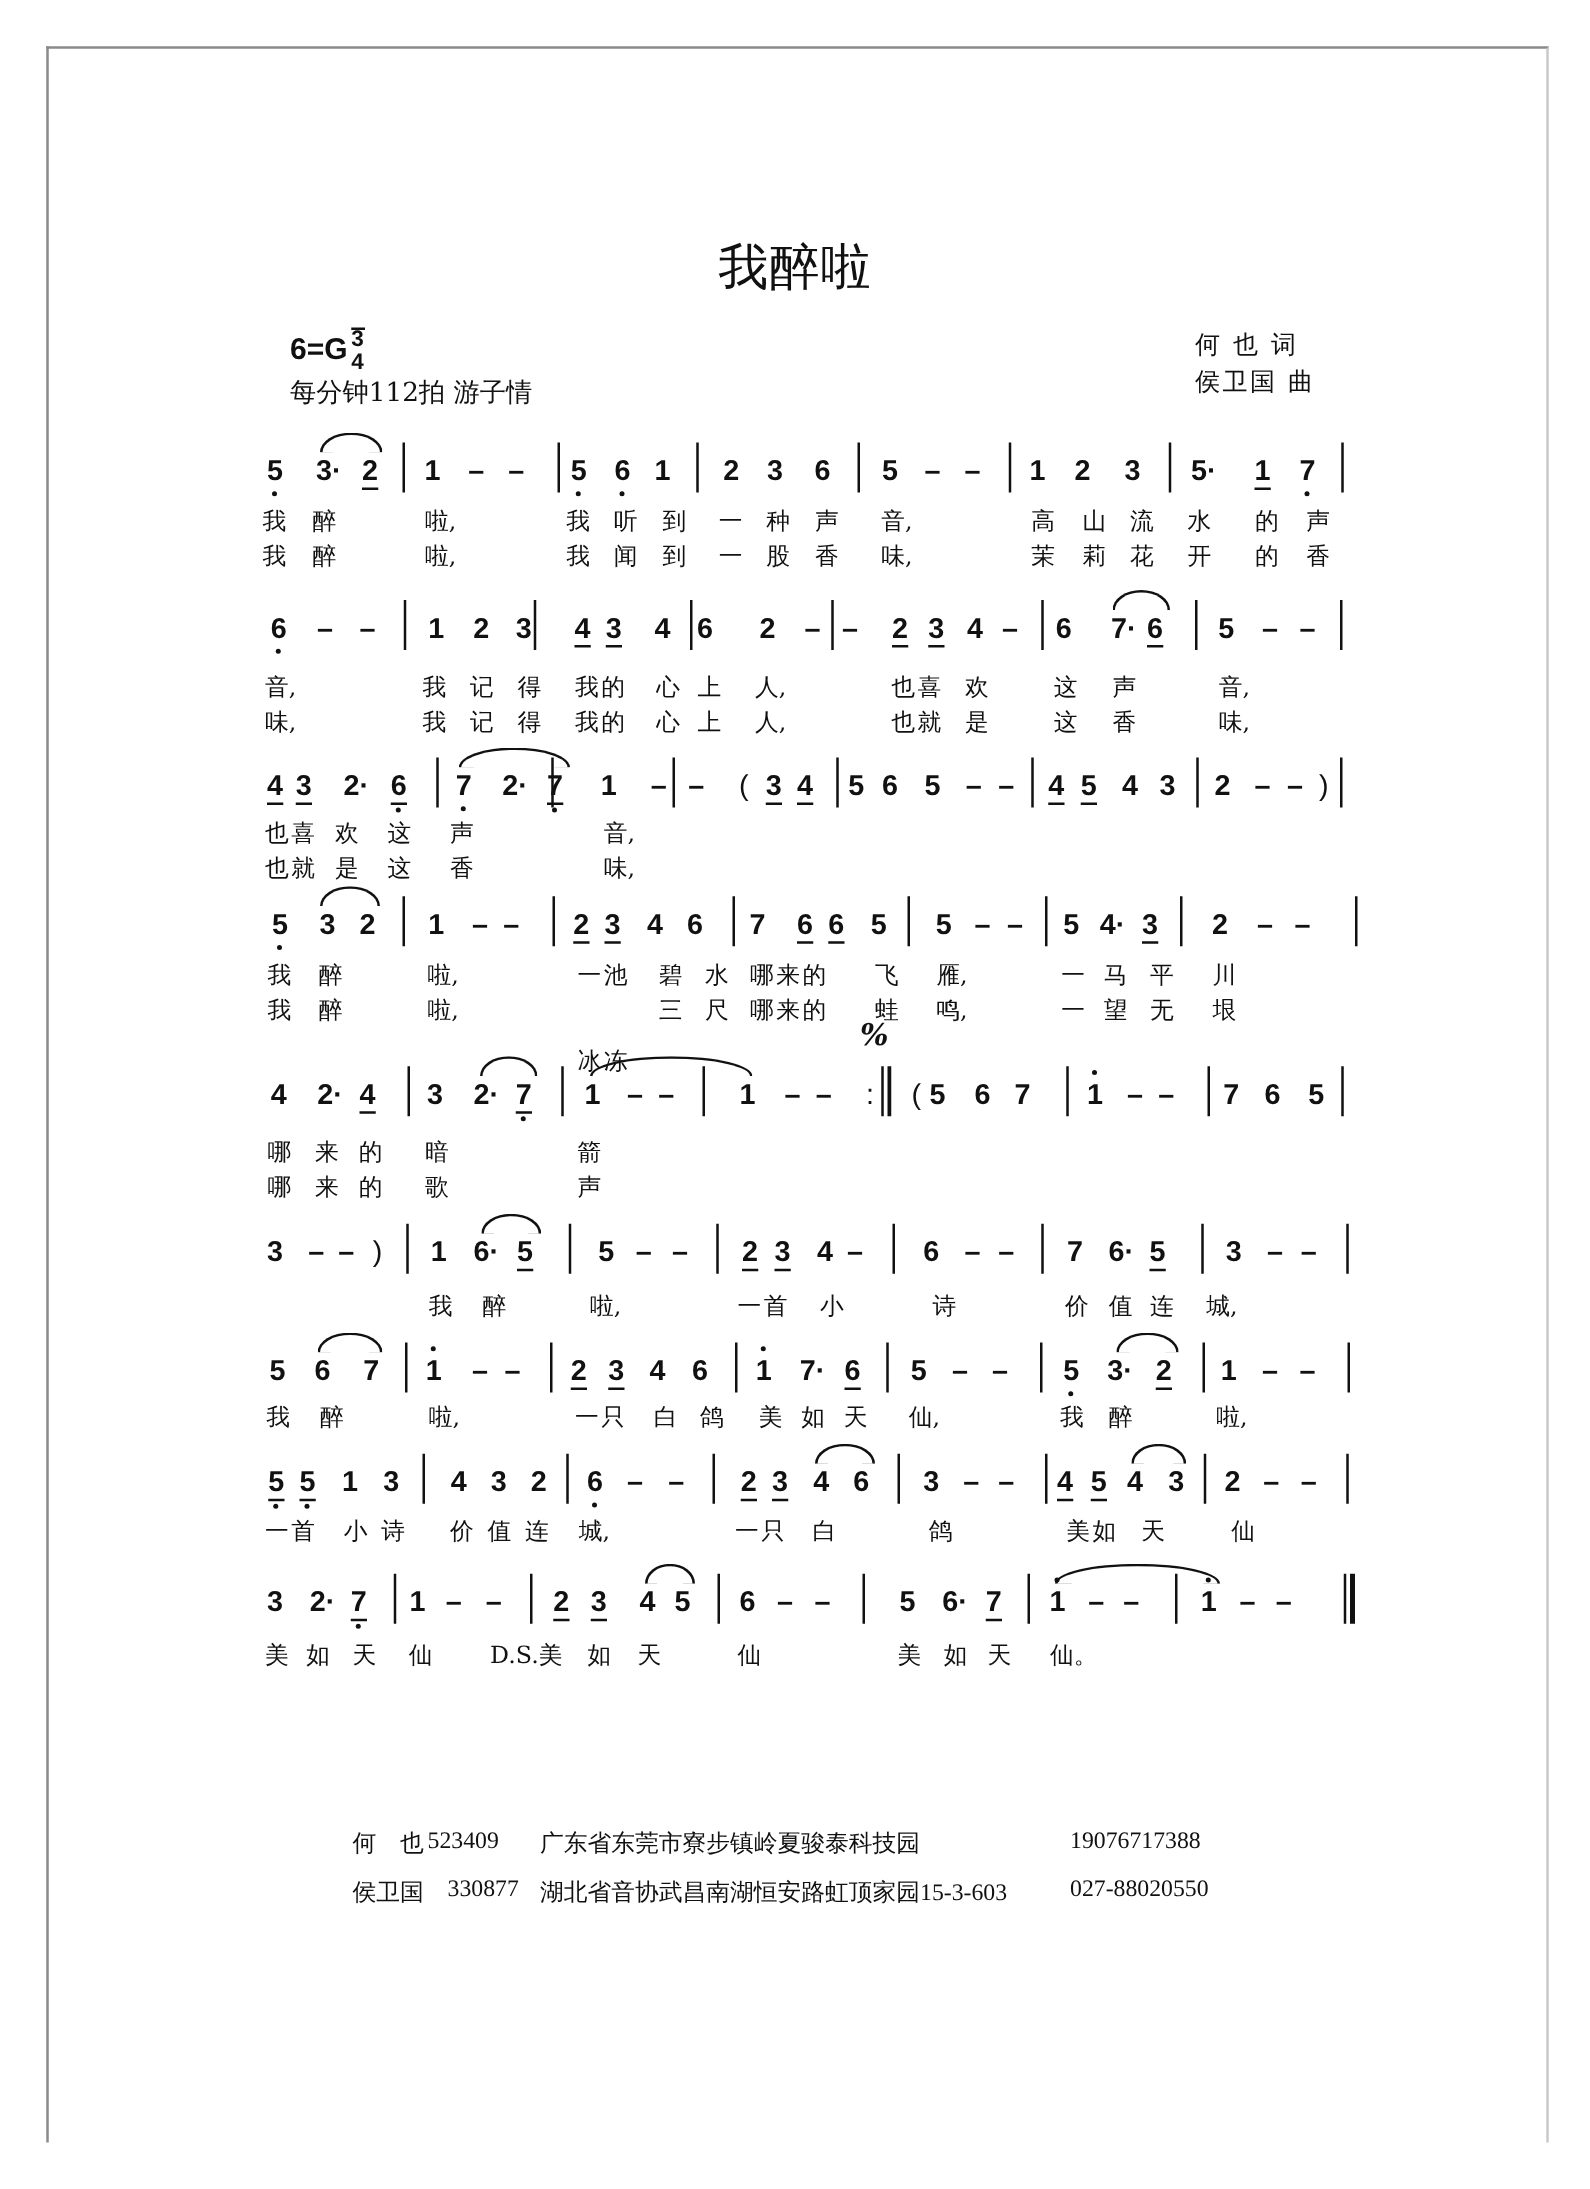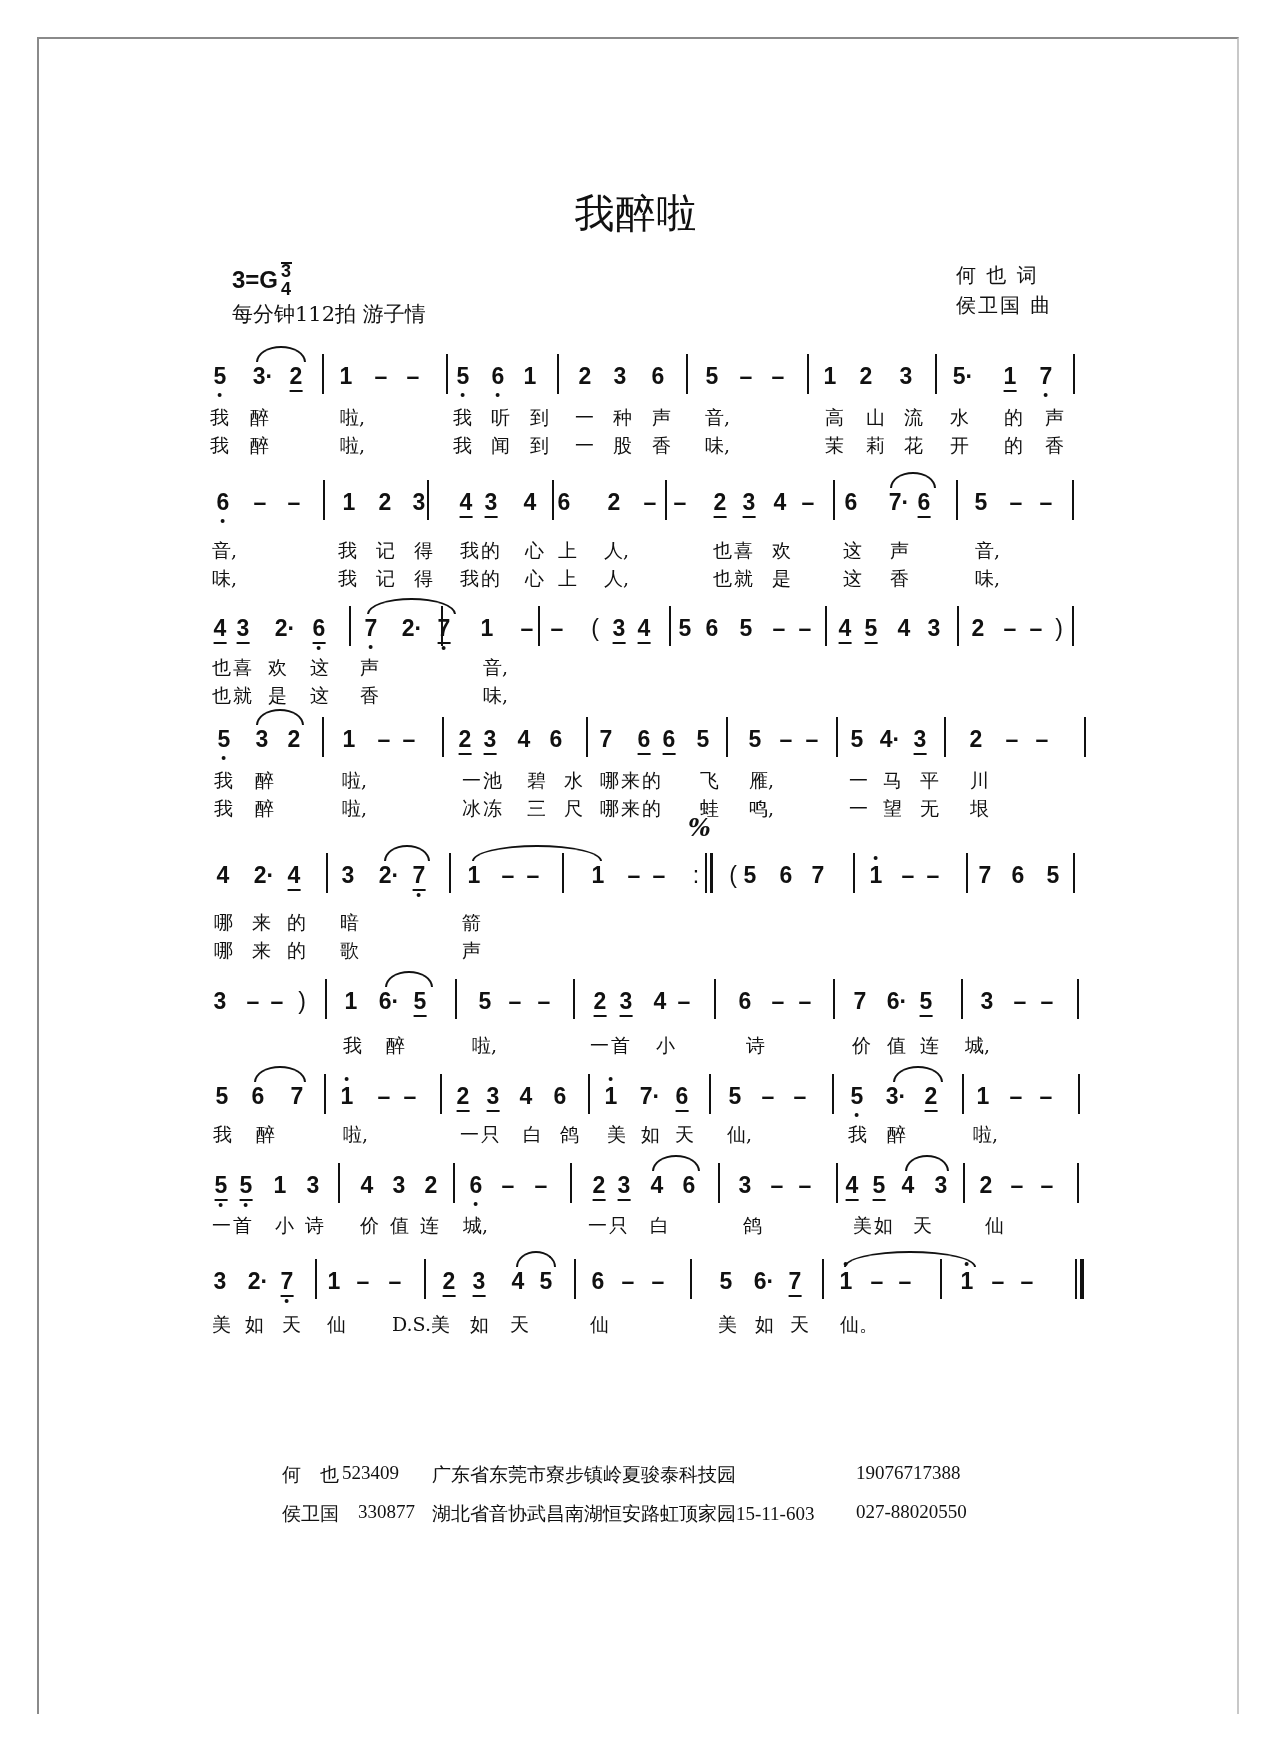--- a/index.html
+++ b/index.html
@@ -26,21 +26,21 @@
   .footer span{position:absolute;top:0;}
 </style>
 </head>
 <body>
 
 <div class="page-border"></div>
 
 <div class="title">我醉啦</div>
 
 <div class="key">
-  <span class="k1">3=G</span>
+  <span class="k1">6=G</span>
   <span class="frac">
     <span>3</span>
     <span class="bar"></span>
     <span>4</span>
   </span>
 </div>
 <div class="tempo">每分钟112拍  游子情</div>
 
 <div class="credit" style="top:262px">何 也 词</div>
 <div class="credit" style="top:292px">侯卫国 曲</div>
@@ -255,21 +255,21 @@
       <span class="lyr" style="left: 600px; top: 769px; letter-spacing: 2px;">哪来的</span>
       <span class="lyr" style="left: 700px; top: 769px; letter-spacing: 0px;">飞</span>
       <span class="lyr" style="left: 749px; top: 769px; letter-spacing: 0px;">雁,</span>
       <span class="lyr" style="left: 849px; top: 769px; letter-spacing: 0px;">一</span>
       <span class="lyr" style="left: 883px; top: 769px; letter-spacing: 0px;">马</span>
       <span class="lyr" style="left: 920px; top: 769px; letter-spacing: 0px;">平</span>
       <span class="lyr" style="left: 970px; top: 769px; letter-spacing: 0px;">川</span>
       <span class="lyr" style="left: 214px; top: 797px; letter-spacing: 0px;">我</span>
       <span class="lyr" style="left: 255px; top: 797px; letter-spacing: 0px;">醉</span>
       <span class="lyr" style="left: 342px; top: 797px; letter-spacing: 0px;">啦,</span>
-      <span class="lyr" style="left: 462px; top: 797px; letter-spacing: 2px;">冰冻</span>
+      <span class="lyr" style="left: 462px; top: 838px; letter-spacing: 2px;">冰冻</span>
       <span class="lyr" style="left: 527px; top: 797px; letter-spacing: 0px;">三</span>
       <span class="lyr" style="left: 564px; top: 797px; letter-spacing: 0px;">尺</span>
       <span class="lyr" style="left: 600px; top: 797px; letter-spacing: 2px;">哪来的</span>
       <span class="lyr" style="left: 700px; top: 797px; letter-spacing: 0px;">蛙</span>
       <span class="lyr" style="left: 749px; top: 797px; letter-spacing: 0px;">鸣,</span>
       <span class="lyr" style="left: 849px; top: 797px; letter-spacing: 0px;">一</span>
       <span class="lyr" style="left: 883px; top: 797px; letter-spacing: 0px;">望</span>
       <span class="lyr" style="left: 920px; top: 797px; letter-spacing: 0px;">无</span>
       <span class="lyr" style="left: 970px; top: 797px; letter-spacing: 0px;">垠</span>
     </div>
@@ -507,16 +507,16 @@
 <div id="footer">
     <div class="footer" style="top: 1462px;">
       <span style="left: 0px;">何　也</span>
       <span style="left: 60px;">523409</span>
       <span style="left: 150px;">广东省东莞市寮步镇岭夏骏泰科技园</span>
       <span style="left: 574px;">19076717388</span>
     </div>
     <div class="footer" style="top: 1501px;">
       <span style="left: 0px;">侯卫国</span>
       <span style="left: 76px;">330877</span>
-      <span style="left: 150px;">湖北省音协武昌南湖恒安路虹顶家园15-11-603</span>
+      <span style="left: 150px;">湖北省音协武昌南湖恒安路虹顶家园15-3-603</span>
       <span style="left: 574px;">027-88020550</span>
     </div>
   </div>
 
 </body></html>

